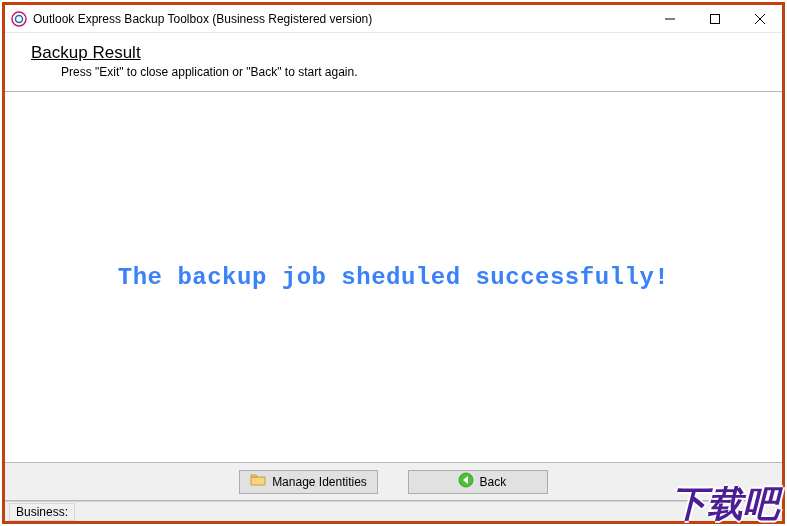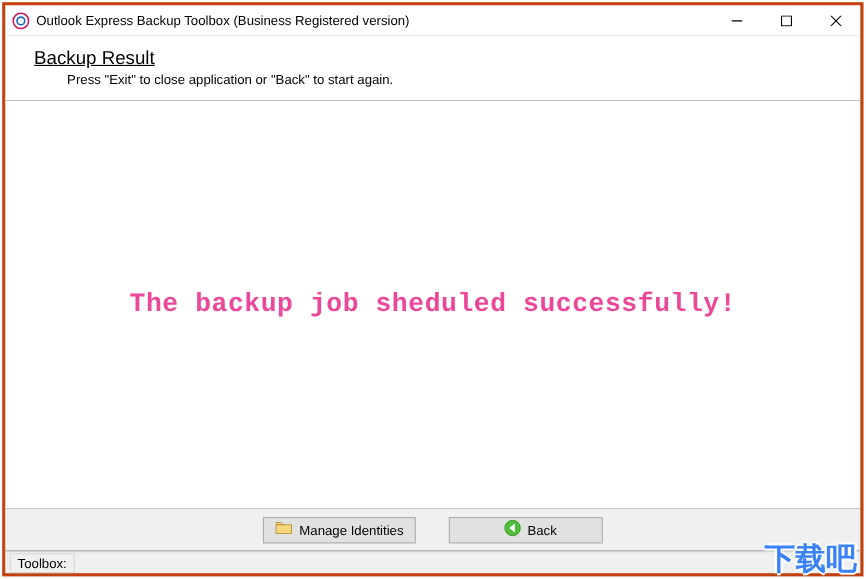--- a/index.html
+++ b/index.html
@@ -83,21 +83,21 @@
       background: #fff;
       display: flex;
       align-items: center;
       justify-content: center;
       border-bottom: 1px solid #b8b8b8;
     }
     .success-msg {
       font-family: "Courier New", monospace;
       font-weight: bold;
       font-size: 24px;
-      color: #ec4899;
+      color: #3b82f6;
       text-align: center;
       letter-spacing: 0.5px;
     }
     .button-bar {
       height: 38px;
       background: #f0f0f0;
       display: flex;
       align-items: center;
       justify-content: center;
       gap: 30px;
@@ -133,23 +133,24 @@
     }
     .watermark {
       position: absolute;
       right: 8px;
       bottom: 6px;
       text-align: right;
       pointer-events: none;
     }
     .wm-big {
       font-family: "SimHei","Microsoft YaHei",sans-serif;
-      font-size: 28px;
+      font-size: 36px;
       font-weight: 900;
-      color: #3b82f6;
+      font-style: italic;
+      color: #4c1d95;
       text-shadow: 2px 0 0 #fff, -2px 0 0 #fff, 0 2px 0 #fff, 0 -2px 0 #fff;
       line-height: 0.9;
     }
     .wm-small {
       font-family: Arial, sans-serif;
       font-size: 13px;
       font-weight: bold;
       color: #000;
       text-shadow: 1px 0 0 #fff, -1px 0 0 #fff, 0 1px 0 #fff, 0 -1px 0 #fff;
     }
@@ -212,20 +213,20 @@
         <svg width="16" height="16" viewBox="0 0 16 16">
           <circle cx="8" cy="8" r="7" fill="#4fbf3a" stroke="#2f8f22" stroke-width="0.8"></circle>
           <path d="M10 4 L5 8 L10 12 Z" fill="#fff"></path>
         </svg>
       </span>
       <span>Back</span>
     </button>
   </div>
 
   <div class="statusbar">
-    <span class="cell">Toolbox:</span>
+    <span class="cell">Business:</span>
   </div>
 
 </div>
 
 <div class="watermark">
   <div class="wm-big">下载吧</div>
 </div>
 
 </body></html>

